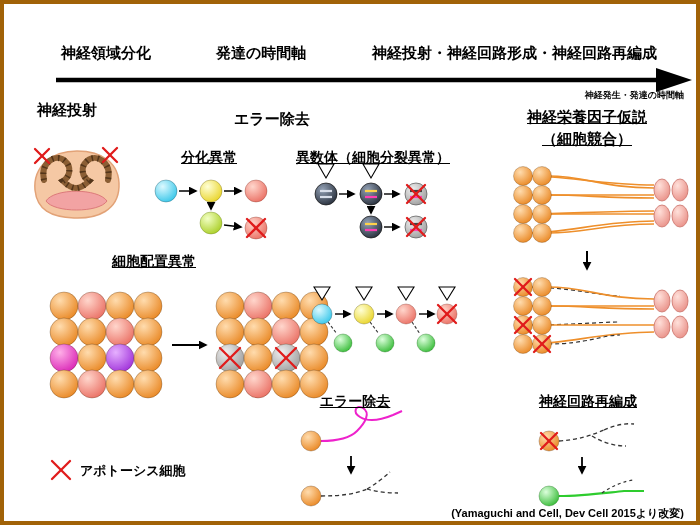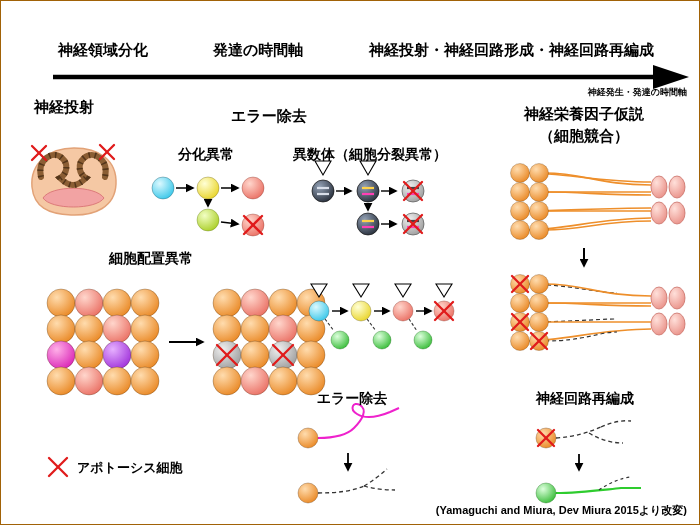--- a/index.html
+++ b/index.html
@@ -1,20 +1,20 @@
 <!DOCTYPE html>
 <html><head>
 <meta charset="utf-8">
 <style>
   html,body{margin:0;padding:0;background:#e9e9e9;}
-  .canvas{position:relative;width:700px;height:525px;background:#ffffff;border:1px solid #a16207;box-sizing:border-box;
+  .canvas{position:relative;width:700px;height:525px;background:#ffffff;border:4px solid #a16207;box-sizing:border-box;
           font-family:"Liberation Sans","DejaVu Sans",sans-serif;overflow:hidden;}
   .lbl{position:absolute;color:#000;font-weight:bold;white-space:nowrap;line-height:1.2;}
   .s15{font-size:15px}.s14{font-size:14px}.s13{font-size:13px}.s11{font-size:11px}.s9{font-size:9px}
-  .ctr{transform:translateX(-50%);}
+  .ctr{transform:translateX(-50%);text-decoration:underline;}
   .rgt{text-align:center;}
   svg{position:absolute;left:0;top:0;}
 </style>
 </head>
 <body>
 
 <div class="canvas">
 
 <svg id="art" width="700" height="525" viewBox="0 0 700 525">
   <defs>
@@ -285,15 +285,15 @@
 <div class="lbl s14 ctr" style="left:205px;top:145px">分化異常</div>
 <div class="lbl s14 ctr" style="left:369px;top:145px">異数体（細胞分裂異常）</div>
 <div class="lbl s14 ctr" style="left:150px;top:249px">細胞配置異常</div>
 <div class="lbl s14 ctr" style="left:351px;top:389px">エラー除去</div>
 
 <div class="lbl s15 ctr" style="left:583px;top:104px">神経栄養因子仮説</div>
 <div class="lbl s15 ctr" style="left:583px;top:126px">（細胞競合）</div>
 <div class="lbl s14 ctr" style="left:584px;top:389px">神経回路再編成</div>
 
 <div class="lbl s13" style="left:76px;top:459px">アポトーシス細胞</div>
-<div class="lbl s11 rgt" style="right:12px;top:503px">(Yamaguchi and Miura, Dev Miura 2015より改変)</div>
+<div class="lbl s11 rgt" style="right:12px;top:503px">(Yamaguchi and Cell, Dev Cell 2015より改変)</div>
 
 </div>
 
 </body></html>

